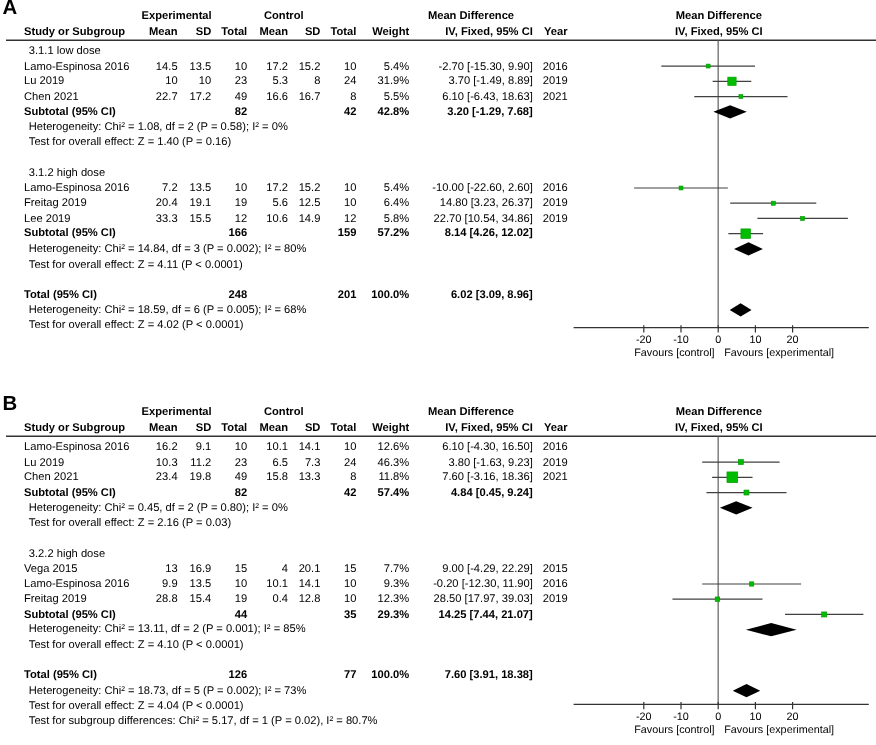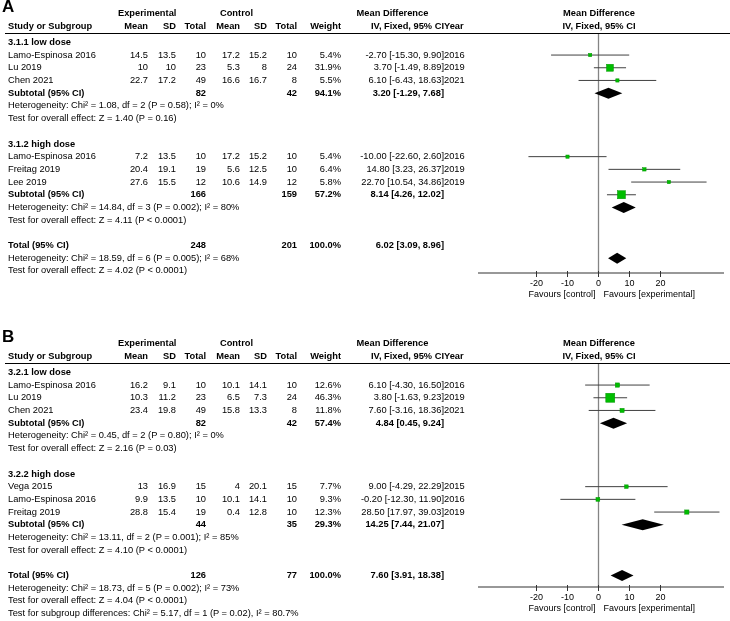--- a/index.html
+++ b/index.html
@@ -13,27 +13,27 @@
   .ghead { position:absolute; top:7px; font-size:9.3px; font-weight:bold; text-align:center; height:12px; line-height:12px; white-space:nowrap; }
   .colhead { position:absolute; top:20px; left:0; width:478px; }
   .grid {
     display:grid;
     grid-template-columns:118px 30px 28px 30px 34px 27px 30px 44px 103px 34px;
     font-size:9.3px; height:12.7px; line-height:12.6px;
   }
   .colhead .grid { font-weight:bold; }
   .c { overflow:visible; white-space:nowrap; }
   .num { text-align:right; }
-  .name { padding-left:8px; }
-  .yr { padding-right:5px; }
+  .name { padding-left:20px; }
+  .yr { text-align:right; padding-right:5px; }
   .hline { position:absolute; top:33px; left:5px; right:0; border-top:1px solid #000; }
   .rows { position:absolute; top:36px; left:0; width:478px; }
   .row.b { font-weight:bold; }
-  .notecell { grid-column:1 / -1; padding-left:8px; white-space:nowrap; }
-  .titlecell { grid-column:1 / -1; padding-left:8px; font-weight:bold; white-space:nowrap; }
+  .notecell { grid-column:1 / -1; padding-left:24px; white-space:nowrap; }
+  .titlecell { grid-column:1 / -1; padding-left:24px; font-weight:normal; white-space:nowrap; }
   .plothead { position:absolute; left:499px; top:7px; width:200px; text-align:center;
     font-size:9.3px; font-weight:bold; line-height:12.5px; }
   svg.plot { position:absolute; left:470px; top:0; }
   svg text { font-family:"Liberation Sans", sans-serif; }
 </style>
 </head>
 <body>
 
 <div class="fig" id="fig">
     <div class="panel" style="top: 0px; height: 312px;">
@@ -101,21 +101,21 @@
           <div class="c yr">2021</div>
         </div>
         <div class="row grid b">
           <div class="c name">Subtotal (95% CI)</div>
           <div class="c num"></div>
           <div class="c num"></div>
           <div class="c num">82</div>
           <div class="c num"></div>
           <div class="c num"></div>
           <div class="c num">42</div>
-          <div class="c num">94.1%</div>
+          <div class="c num">42.8%</div>
           <div class="c num">3.20 [-1.29, 7.68]</div>
           <div class="c yr"></div>
         </div>
         <div class="row grid ">
           <div class="notecell">Heterogeneity: Chi² = 1.08, df = 2 (P = 0.58); I² = 0%</div>
         </div>
         <div class="row grid ">
           <div class="notecell">Test for overall effect: Z = 1.40 (P = 0.16)</div>
         </div>
         <div class="row grid "></div>
@@ -141,21 +141,21 @@
           <div class="c num">19</div>
           <div class="c num">5.6</div>
           <div class="c num">12.5</div>
           <div class="c num">10</div>
           <div class="c num">6.4%</div>
           <div class="c num">14.80 [3.23, 26.37]</div>
           <div class="c yr">2019</div>
         </div>
         <div class="row grid ">
           <div class="c name">Lee 2019</div>
-          <div class="c num">27.6</div>
+          <div class="c num">33.3</div>
           <div class="c num">15.5</div>
           <div class="c num">12</div>
           <div class="c num">10.6</div>
           <div class="c num">14.9</div>
           <div class="c num">12</div>
           <div class="c num">5.8%</div>
           <div class="c num">22.70 [10.54, 34.86]</div>
           <div class="c yr">2019</div>
         </div>
         <div class="row grid b">
@@ -248,23 +248,20 @@
           <div class="c num">IV, Fixed, 95% CI</div>
           <div class="c yr">Year</div>
         </div>
       </div>
       <div class="plothead">
         <div>Mean Difference</div>
         <div>IV, Fixed, 95% CI</div>
       </div>
       <div class="hline"></div>
       <div class="rows">
-        <div class="row grid b">
-          <div class="titlecell">3.2.1 low dose</div>
-        </div>
         <div class="row grid ">
           <div class="c name">Lamo-Espinosa 2016</div>
           <div class="c num">16.2</div>
           <div class="c num">9.1</div>
           <div class="c num">10</div>
           <div class="c num">10.1</div>
           <div class="c num">14.1</div>
           <div class="c num">10</div>
           <div class="c num">12.6%</div>
           <div class="c num">6.10 [-4.30, 16.50]</div>

